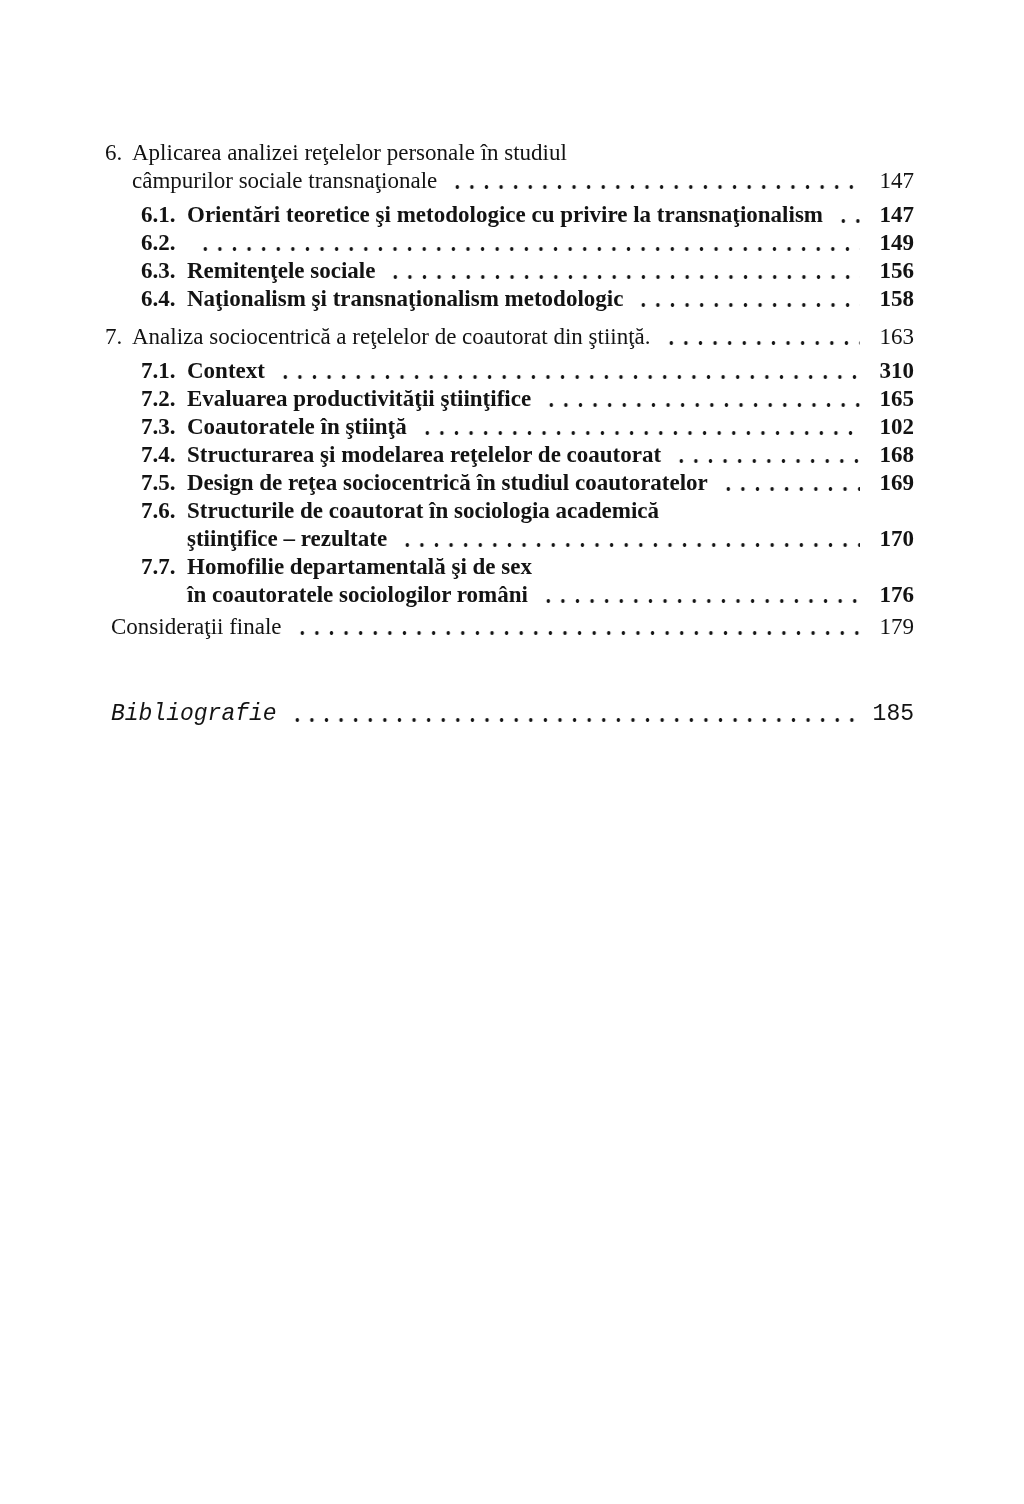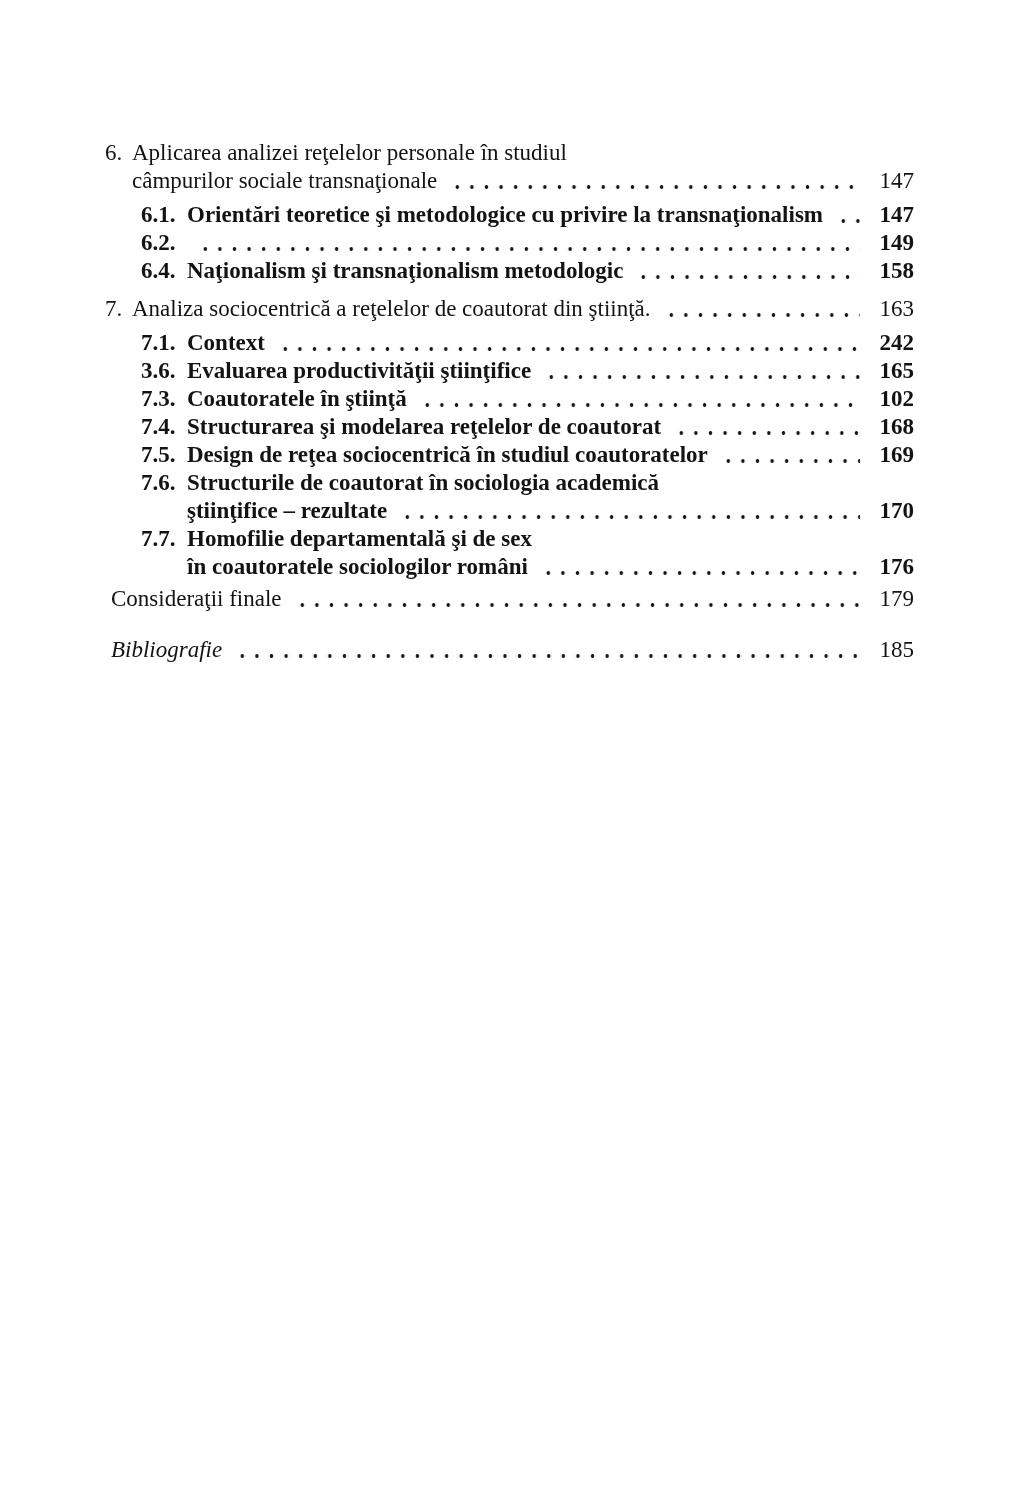--- a/index.html
+++ b/index.html
@@ -15,21 +15,21 @@
   }
   .content {
     position: absolute;
     left: 105px;
     top: 139px;
     width: 809px;
   }
   .chapter-block + .chapter-block { margin-top: 10px; }
   .children { margin-top: 6px; }
   .standalone { margin-top: 4px; }
-  .standalone .entry + .entry { margin-top: 23px; }
+  .standalone .entry + .entry { margin-top: 59px; font-family: Liberation Mono, monospace; }
 
   .entry {
     display: flex;
     align-items: flex-start;
     font-size: 23px;
     line-height: 28px;
   }
   .entry .num { flex: 0 0 auto; }
   .level0 .num { width: 27px; }
   .level1 { padding-left: 36px; font-weight: bold; }
@@ -90,20 +90,30 @@
           <div class="entry level1">
             <span class="num">6.2.</span>
             <div class="body">
               <div class="line">
                 <span class="dots"></span>
                 <span class="pg">149</span>
               </div>
             </div>
           </div>
           <div class="entry level1">
+            <span class="num">6.3.</span>
+            <div class="body">
+              <div class="line">
+                <span class="t">Remitenţele sociale</span>
+                <span class="dots"></span>
+                <span class="pg">156</span>
+              </div>
+            </div>
+          </div>
+          <div class="entry level1">
             <span class="num">6.4.</span>
             <div class="body">
               <div class="line">
                 <span class="t">Naţionalism şi transnaţionalism metodologic</span>
                 <span class="dots"></span>
                 <span class="pg">158</span>
               </div>
             </div>
           </div>
         </div>
@@ -119,26 +129,26 @@
             </div>
           </div>
         </div>
         <div class="children">
           <div class="entry level1">
             <span class="num">7.1.</span>
             <div class="body">
               <div class="line">
                 <span class="t">Context</span>
                 <span class="dots"></span>
-                <span class="pg">242</span>
-              </div>
-            </div>
-          </div>
-          <div class="entry level1">
-            <span class="num">3.6.</span>
+                <span class="pg">310</span>
+              </div>
+            </div>
+          </div>
+          <div class="entry level1">
+            <span class="num">7.2.</span>
             <div class="body">
               <div class="line">
                 <span class="t">Evaluarea productivităţii ştiinţifice</span>
                 <span class="dots"></span>
                 <span class="pg">165</span>
               </div>
             </div>
           </div>
           <div class="entry level1">
             <span class="num">7.3.</span>

